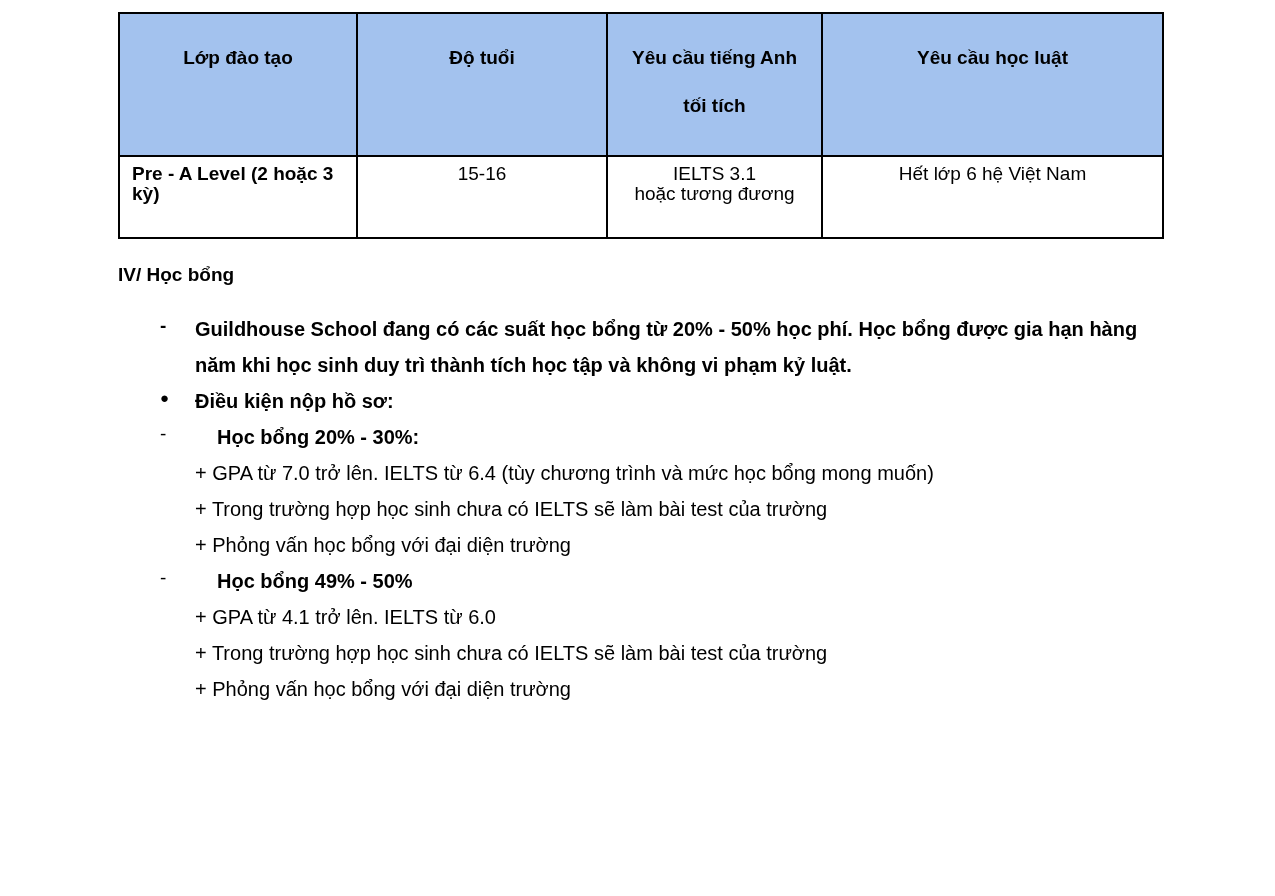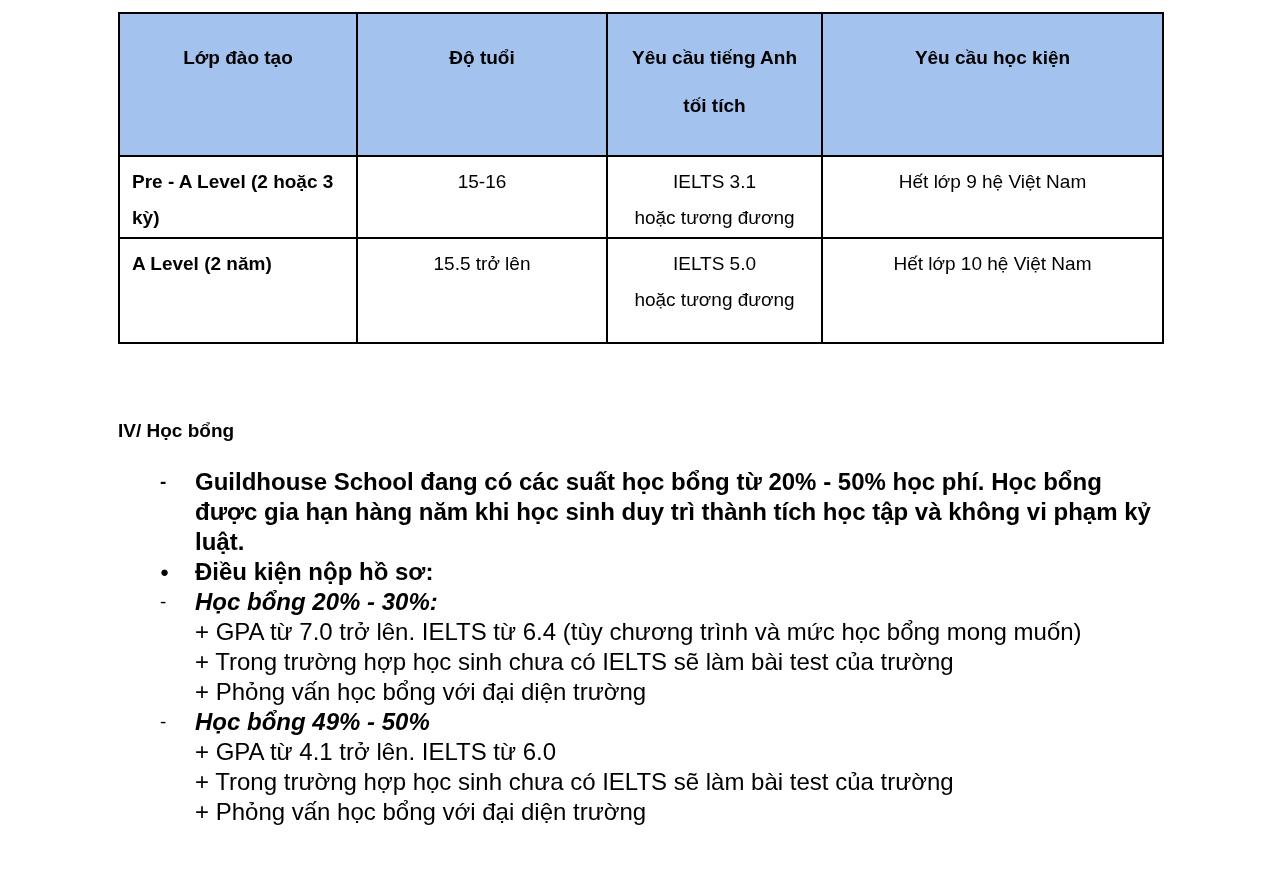--- a/index.html
+++ b/index.html
@@ -33,36 +33,36 @@
   }
   table.admissions th {
     background: #a3c2ee;
     font-weight: bold;
     text-align: center;
     line-height: 48px;
     padding: 20px 10px 0 10px;
     height: 143px;
   }
   table.admissions td {
-    line-height: 36px;
+    line-height: 20px;
     padding: 7px 10px 0 10px;
     text-align: center;
   }
   table.admissions td.col-program {
     text-align: left;
     font-weight: bold;
     padding-left: 12px;
   }
   tr.row-1 { height: 82px; }
   tr.row-2 { height: 105px; }
   tr.row-3 { height: 96px; }
 
   
   .section-heading {
-    margin-top: 75px;
+    margin-top: 24px;
     font-size: 19px;
     font-weight: bold;
     line-height: 24px;
   }
   .list {
     margin-top: 24px;
     padding-left: 42px;
   }
   .list-item {
     display: flex;
@@ -70,64 +70,57 @@
   }
   .list-item .marker {
     flex: 0 0 35px;
     width: 35px;
     line-height: 30px;
     font-size: 19px;
   }
   .list-item .marker.dot { font-size: 15px; }
   .list-item .item-text {
     flex: 1 1 auto;
-    line-height: 30px;
-    font-size: 24px;
+    line-height: 36px;
+    font-size: 20px;
   }
   .list-item.bold .item-text,
   .list-item.bold .marker { font-weight: bold; }
   .list-item.bold-italic .item-text {
     font-weight: bold;
-    font-style: italic;
+    margin-left: 22px;
   }
 </style>
 </head>
 <body>
 
 <div class="page">
 
   <table class="admissions">
     <colgroup>
       <col style="width:238px">
       <col style="width:250px">
       <col style="width:215px">
       <col style="width:341px">
     </colgroup>
     <thead>
       <tr>
         <th>Lớp đào tạo</th>
         <th>Độ tuổi</th>
         <th>Yêu cầu tiếng Anh tối tích</th>
-        <th>Yêu cầu học kiện</th>
+        <th>Yêu cầu học luật</th>
       </tr>
     </thead>
     <tbody>
       <tr class="row-1">
         <td class="col-program">Pre - A Level (2 hoặc 3 kỳ)</td>
         <td>15-16</td>
         <td>IELTS 3.1
 hoặc tương đương</td>
-        <td>Hết lớp 9 hệ Việt Nam</td>
-      </tr>
-      <tr class="row-2">
-        <td class="col-program">A Level (2 năm)</td>
-        <td>15.5 trở lên</td>
-        <td>IELTS 5.0
-hoặc tương đương</td>
-        <td>Hết lớp 10 hệ Việt Nam</td>
+        <td>Hết lớp 6 hệ Việt Nam</td>
       </tr>
     </tbody>
   </table>
 
   <h2 class="section-heading">IV/ Học bổng</h2>
 
   <div class="list">
 
     <div class="list-item bold">
       <span class="marker">-</span>

